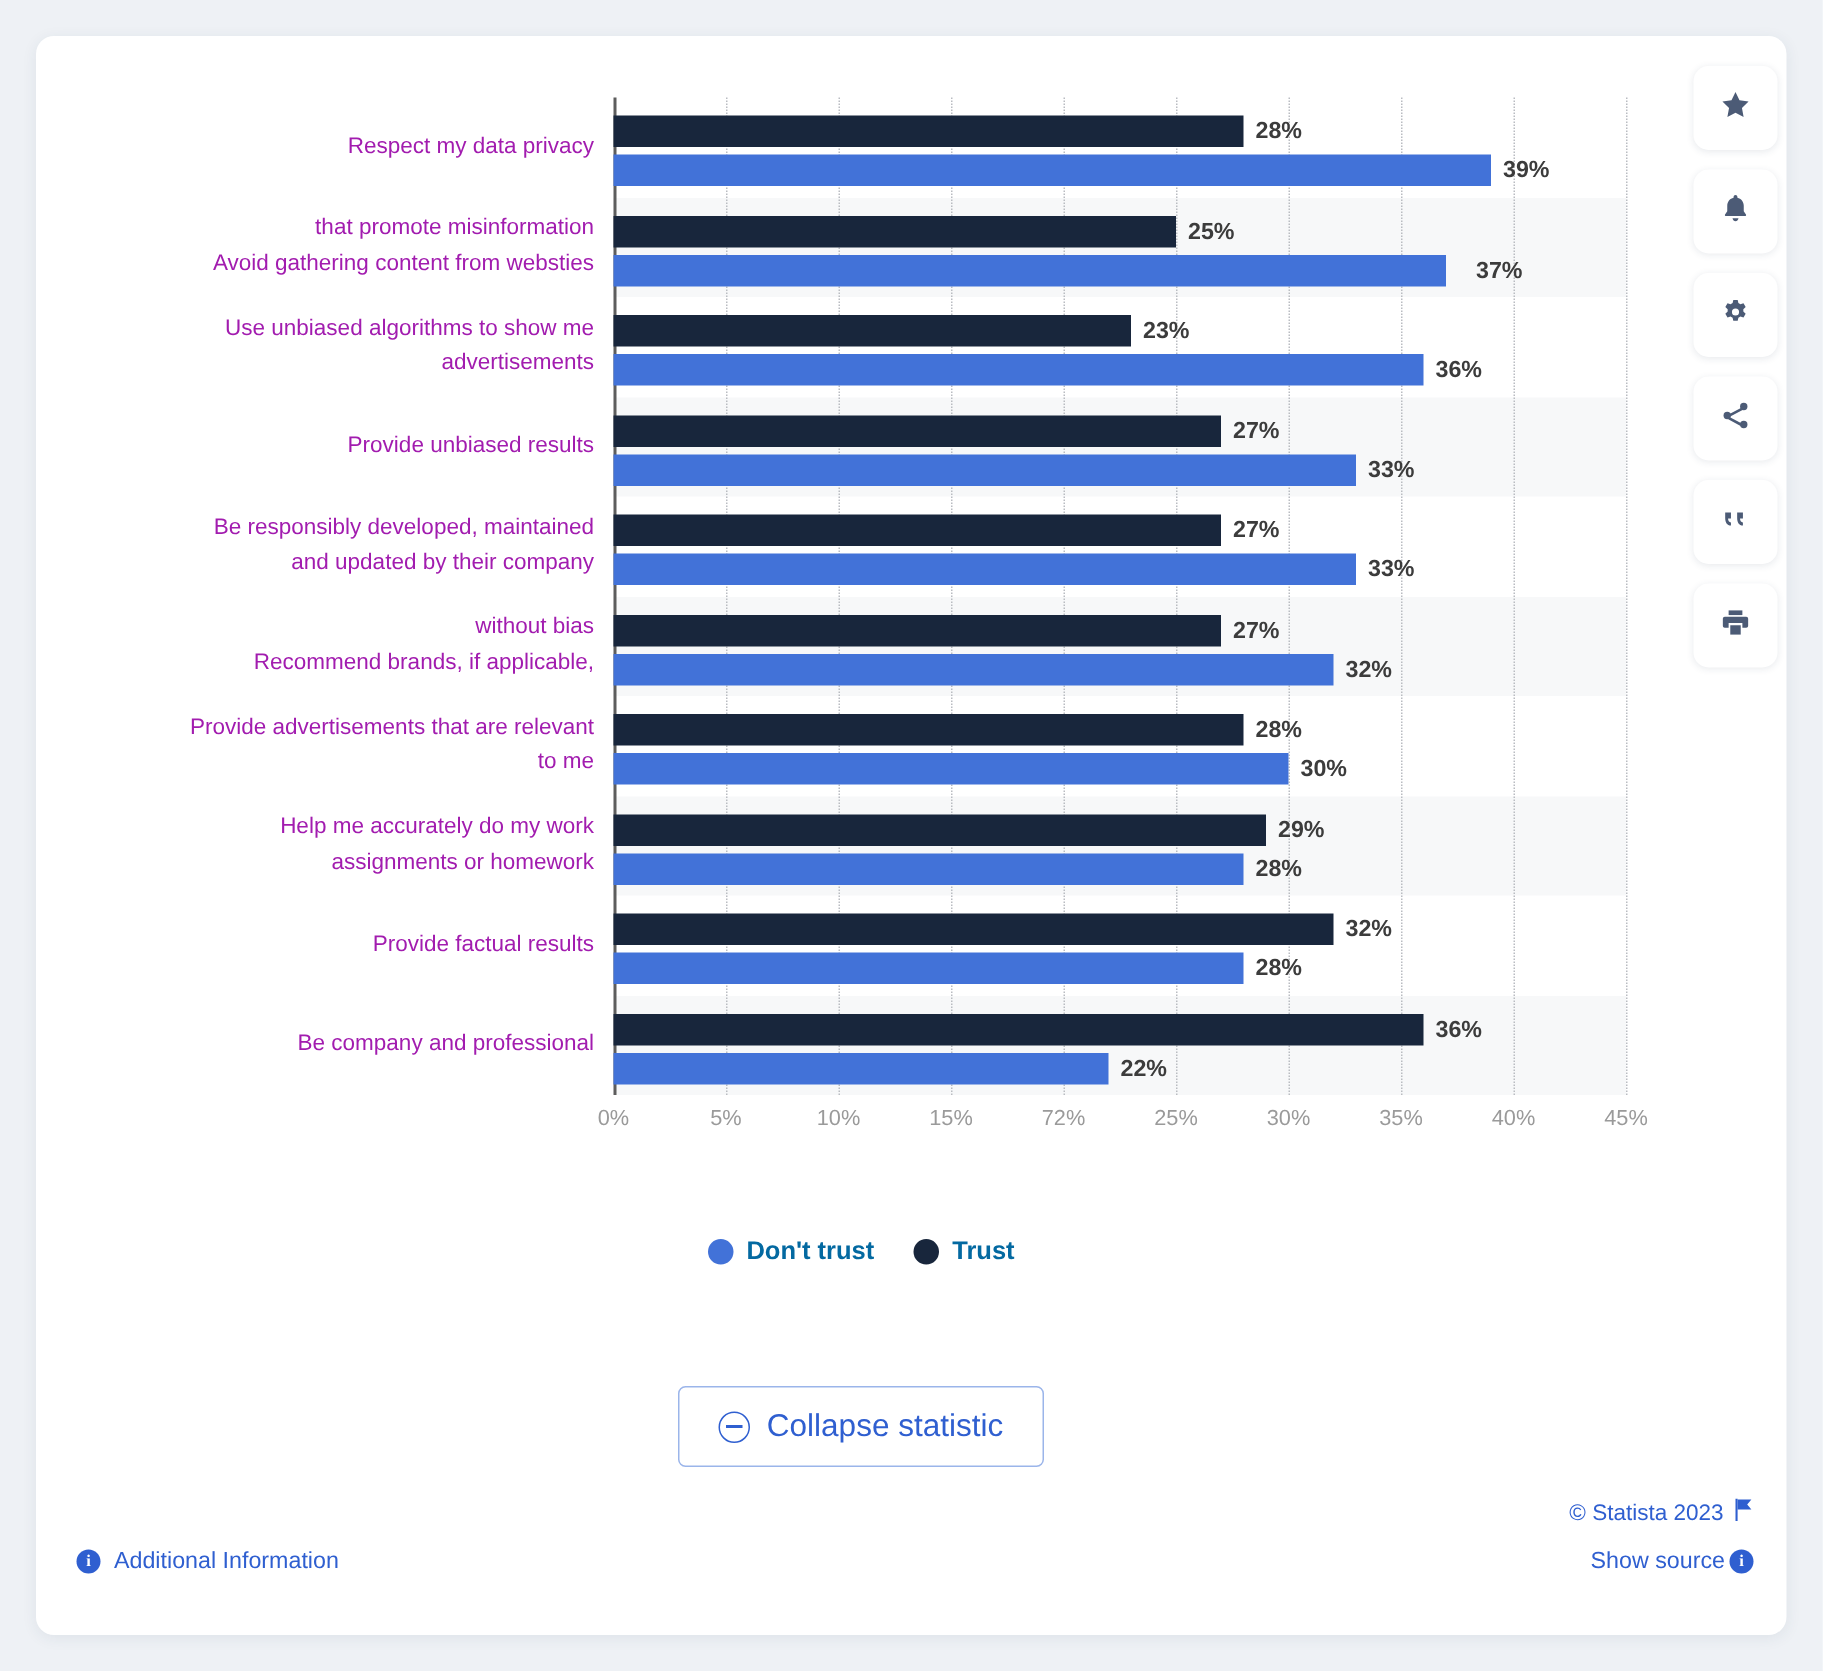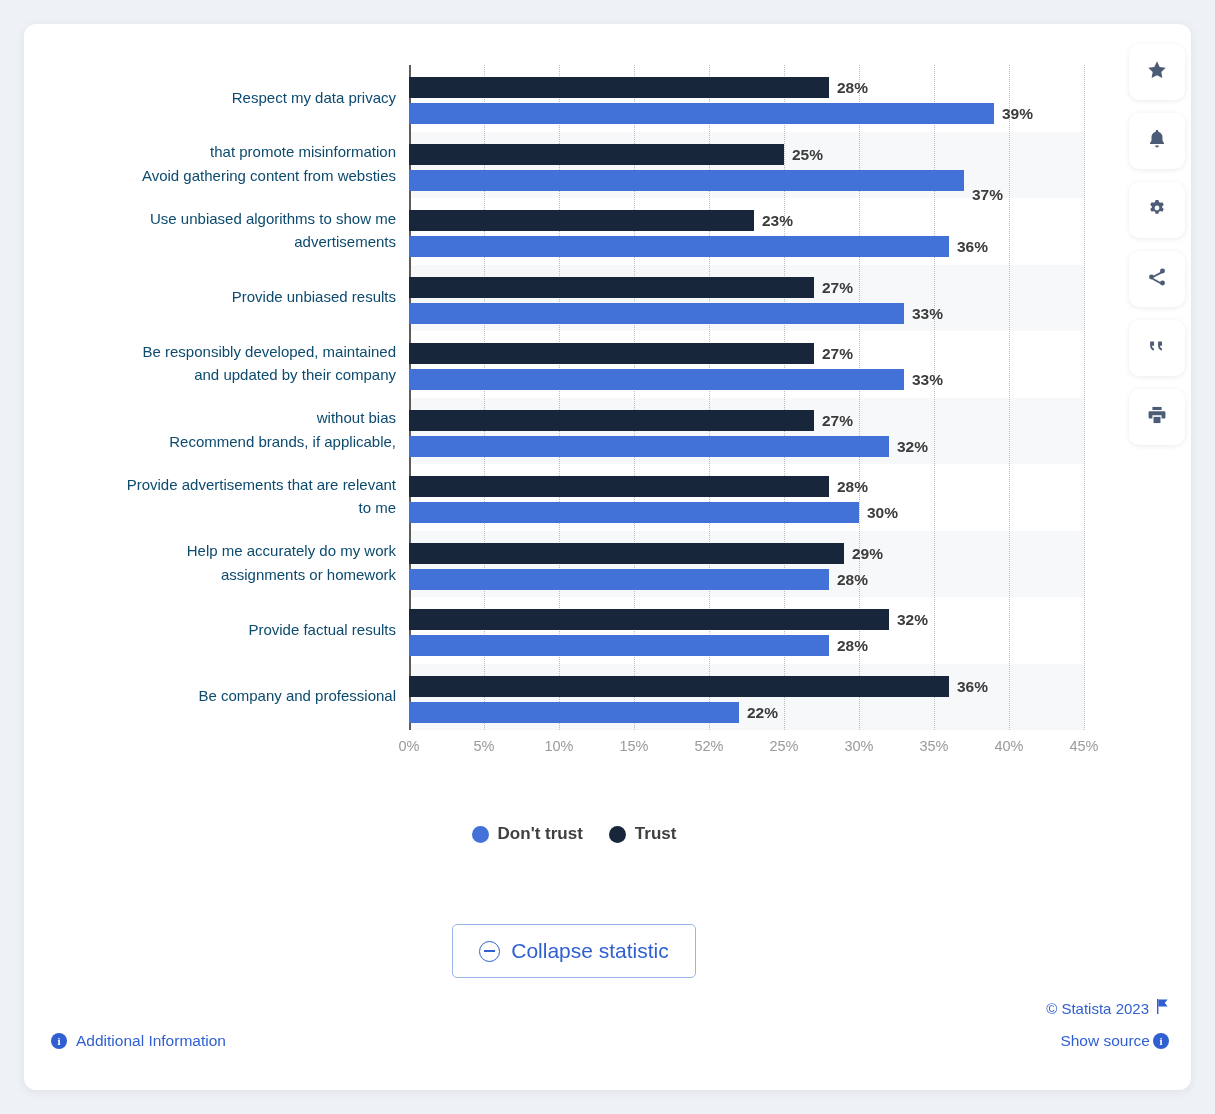--- a/index.html
+++ b/index.html
@@ -50,42 +50,42 @@
     white-space: nowrap; line-height: 21px;
   }
   .bar-val.trust { top: 12px; }
   .bar-val.dont  { top: 38px; }
 
   .cat-label {
     position: absolute;
     right: 795px;            
     width: 340px;
     text-align: right;
-    font-size: 15px; color: #0c4a6e; line-height: 1.56;
+    font-size: 15px; color: #a21caf; line-height: 1.56;
   }
 
   .tick {
     position: absolute; top: 714px;
     font-size: 14.5px; color: #9a9a9a;
     transform: translateX(-50%);
     white-space: nowrap;
   }
   .axis-title {
     position: absolute; top: 745px; left: 385px; width: 675px;
     text-align: center; font-size: 14.5px; color: #8a8a8a;
   }
 
   
   .legend {
     position: absolute; left: 0; top: 800px; width: 1100px;
     display: flex; justify-content: center; align-items: center; gap: 26px;
   }
   .legend-item { display: flex; align-items: center; gap: 9px; }
   .legend-dot { width: 17px; height: 17px; border-radius: 50%; }
-  .legend-text { font-size: 17px; font-weight: bold; color: #404040; }
+  .legend-text { font-size: 17px; font-weight: bold; color: #0369a1; }
 
   
   .collapse-wrap {
     position: absolute; left: 0; top: 900px; width: 1100px;
     display: flex; justify-content: center;
   }
   .collapse-btn {
     display: flex; align-items: center; gap: 11px;
     padding: 14px 26px;
     border: 1px solid #9bb5ea; border-radius: 5px;
@@ -174,21 +174,21 @@
           <div class="rowgroup" style="left: 385px; top: 41px;">
             <div class="bar trust" style="left: 0px; width: 420px; background: rgb(24, 38, 60);"></div>
             <div class="bar-val trust" style="left: 428px;">28%</div>
             <div class="bar dont" style="left: 0px; width: 585px; background: rgb(66, 114, 216);"></div>
             <div class="bar-val dont" style="left: 593px;">39%</div>
           </div>
           <div class="rowgroup" style="left: 385px; top: 107.5px;">
             <div class="bar trust" style="left: 0px; width: 375px; background: rgb(24, 38, 60);"></div>
             <div class="bar-val trust" style="left: 383px;">25%</div>
             <div class="bar dont" style="left: 0px; width: 555px; background: rgb(66, 114, 216);"></div>
-            <div class="bar-val dont" style="left: 563px; margin-top: 14px;">37%</div>
+            <div class="bar-val dont" style="left: 575px;">37%</div>
           </div>
           <div class="rowgroup" style="left: 385px; top: 174px;">
             <div class="bar trust" style="left: 0px; width: 345px; background: rgb(24, 38, 60);"></div>
             <div class="bar-val trust" style="left: 353px;">23%</div>
             <div class="bar dont" style="left: 0px; width: 540px; background: rgb(66, 114, 216);"></div>
             <div class="bar-val dont" style="left: 548px;">36%</div>
           </div>
           <div class="rowgroup" style="left: 385px; top: 240.5px;">
             <div class="bar trust" style="left: 0px; width: 405px; background: rgb(24, 38, 60);"></div>
             <div class="bar-val trust" style="left: 413px;">27%</div>
@@ -268,21 +268,21 @@
           </div>
           <div class="cat-label" style="top: 660.05px;">
             <div>Be company and professional</div>
           </div>
         </div>
       <div id="xticks">
           <div class="tick" style="left: 385px;">0%</div>
           <div class="tick" style="left: 460px;">5%</div>
           <div class="tick" style="left: 535px;">10%</div>
           <div class="tick" style="left: 610px;">15%</div>
-          <div class="tick" style="left: 685px;">52%</div>
+          <div class="tick" style="left: 685px;">72%</div>
           <div class="tick" style="left: 760px;">25%</div>
           <div class="tick" style="left: 835px;">30%</div>
           <div class="tick" style="left: 910px;">35%</div>
           <div class="tick" style="left: 985px;">40%</div>
           <div class="tick" style="left: 1060px;">45%</div>
         </div>
 
 
       <div class="legend">
         <div class="legend-item">

